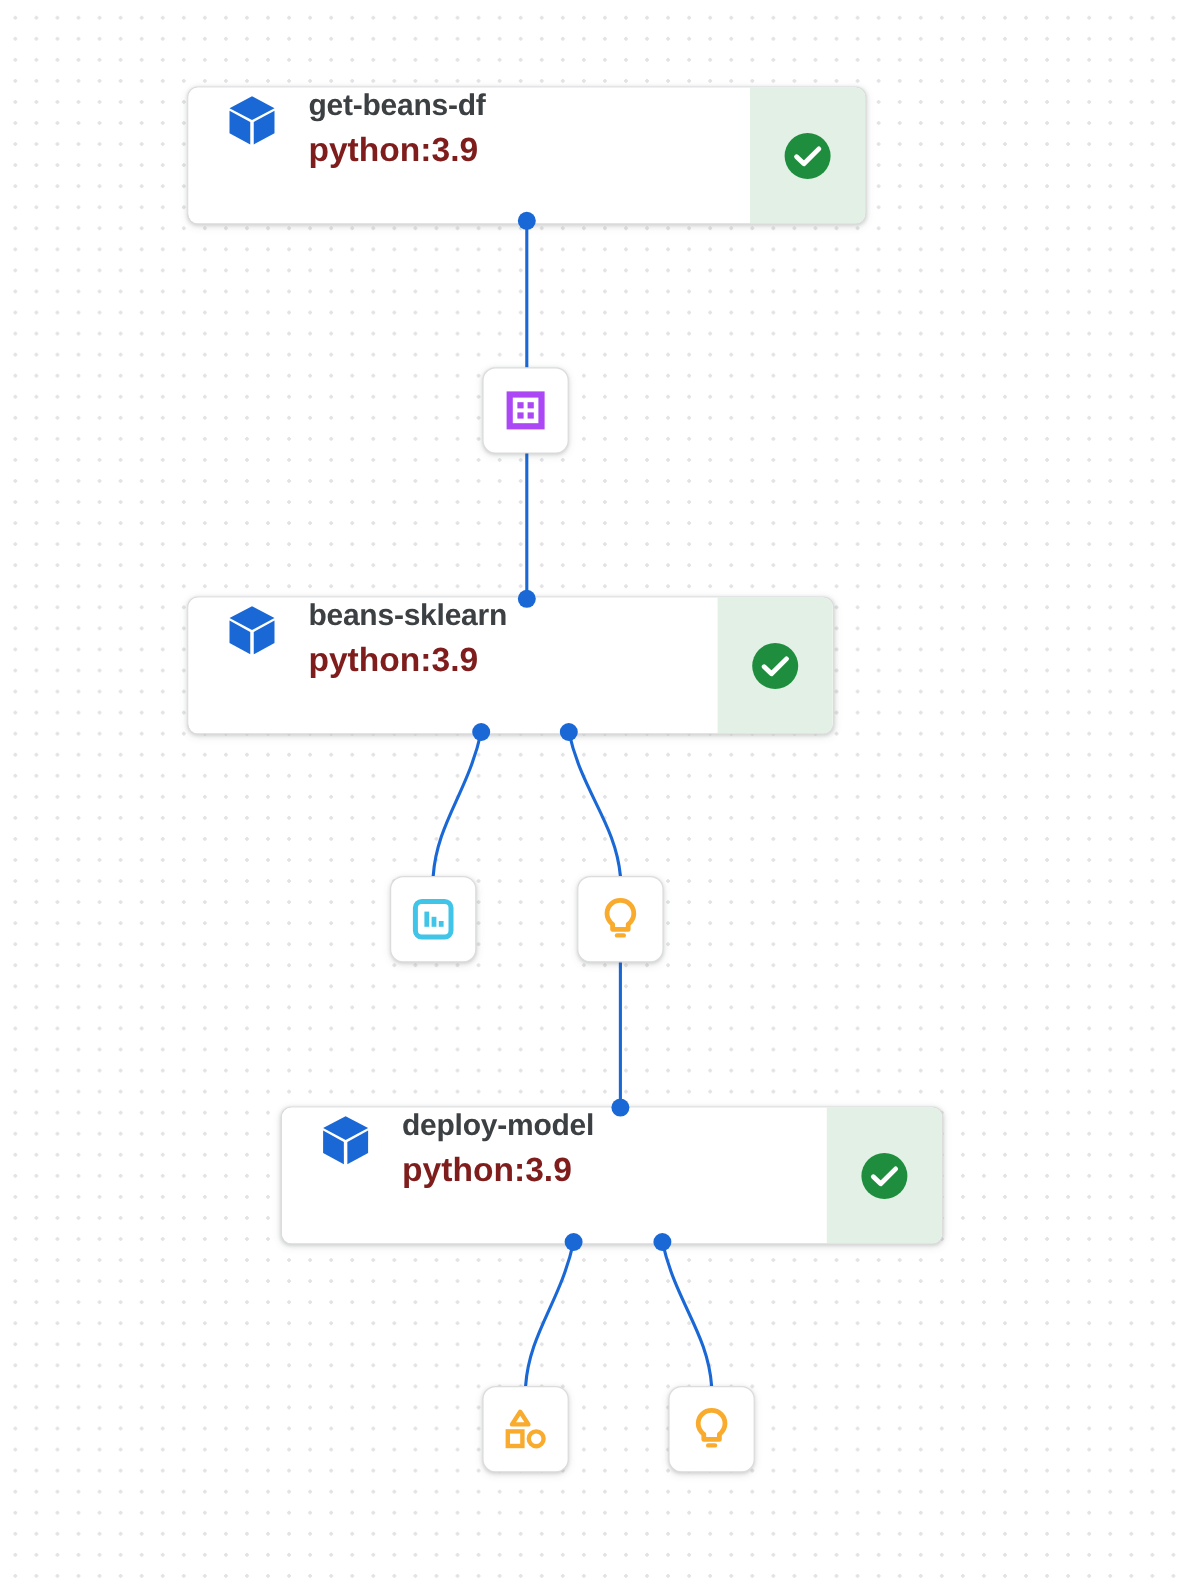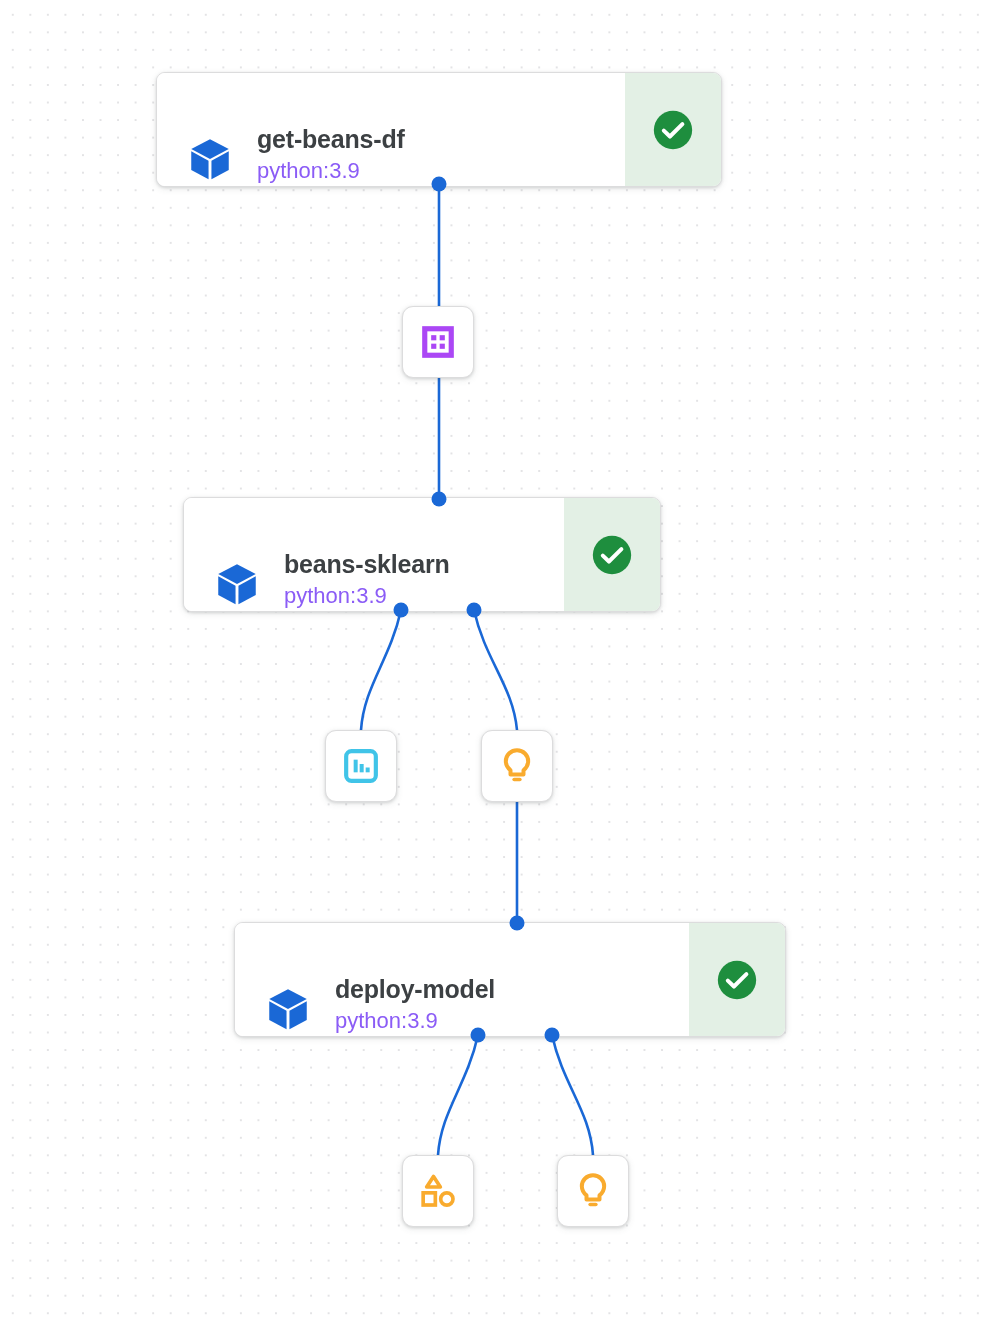--- a/index.html
+++ b/index.html
@@ -43,21 +43,21 @@
     background: #ffffff;
     border: 1px solid #dcdcdd;
     border-radius: 9px;
     box-shadow: 0 1px 3px rgba(60,64,67,0.17), 0 2px 7px rgba(60,64,67,0.10);
     box-sizing: border-box;
     overflow: hidden;
   }
   .node-body {
     flex: 1 1 auto;
     display: flex;
-    align-items: flex-end;
+    align-items: flex-start;
     padding-left: 26px;
     background: #ffffff;
   }
   .node-icon {
     flex: 0 0 auto;
     width: 54px;
     height: 54px;
     display: flex;
     align-items: center;
     justify-content: center;
@@ -70,23 +70,23 @@
   }
   .node-title {
     font-size: 25px;
     font-weight: bold;
     color: #3c4043;
     line-height: 1.22;
     letter-spacing: -0.2px;
     white-space: nowrap;
   }
   .node-sub {
-    font-size: 22px;
-    font-weight: normal;
-    color: #8b5cf6;
+    font-size: 28px;
+    font-weight: bold;
+    color: #7f1d1d;
     line-height: 1.3;
     margin-top: 3px;
     white-space: nowrap;
   }
   .node-status {
     flex: 0 0 auto;
     width: 96px;
     background: #e3f0e5;
     display: flex;
     align-items: center;
@@ -148,21 +148,21 @@
       </div>
     </div>
     <div class="node-status">
       <svg width="46" height="46" viewBox="0 0 24 24" xmlns="http://www.w3.org/2000/svg">
         <circle cx="12" cy="12" r="10" fill="#1e8e3e"></circle>
         <path d="M7.2 12.3 L10.4 15.4 L16.9 8.9" fill="none" stroke="#ffffff" stroke-width="2.1" stroke-linecap="round" stroke-linejoin="round"></path>
       </svg>
     </div>
   </div>
 
-  <div class="node" style="left:156px; top:497px; width:478px; height:115px;margin-left:27px;">
+  <div class="node" style="left:156px; top:497px; width:539px; height:115px;">
     <div class="node-body">
       <div class="node-icon">
         <svg width="50" height="50" viewBox="0 0 48 48" xmlns="http://www.w3.org/2000/svg">
           <polygon points="24,5 42,14.5 24,24 6,14.5" fill="#1a68d6"></polygon>
           <polygon points="6,16.5 22.6,25.6 22.6,43.5 6,34.5" fill="#1a68d6"></polygon>
           <polygon points="42,16.5 42,34.5 25.4,43.5 25.4,25.6" fill="#1a68d6"></polygon>
         </svg>
       </div>
       <div class="node-text">
         <div class="node-title">beans-sklearn</div>

